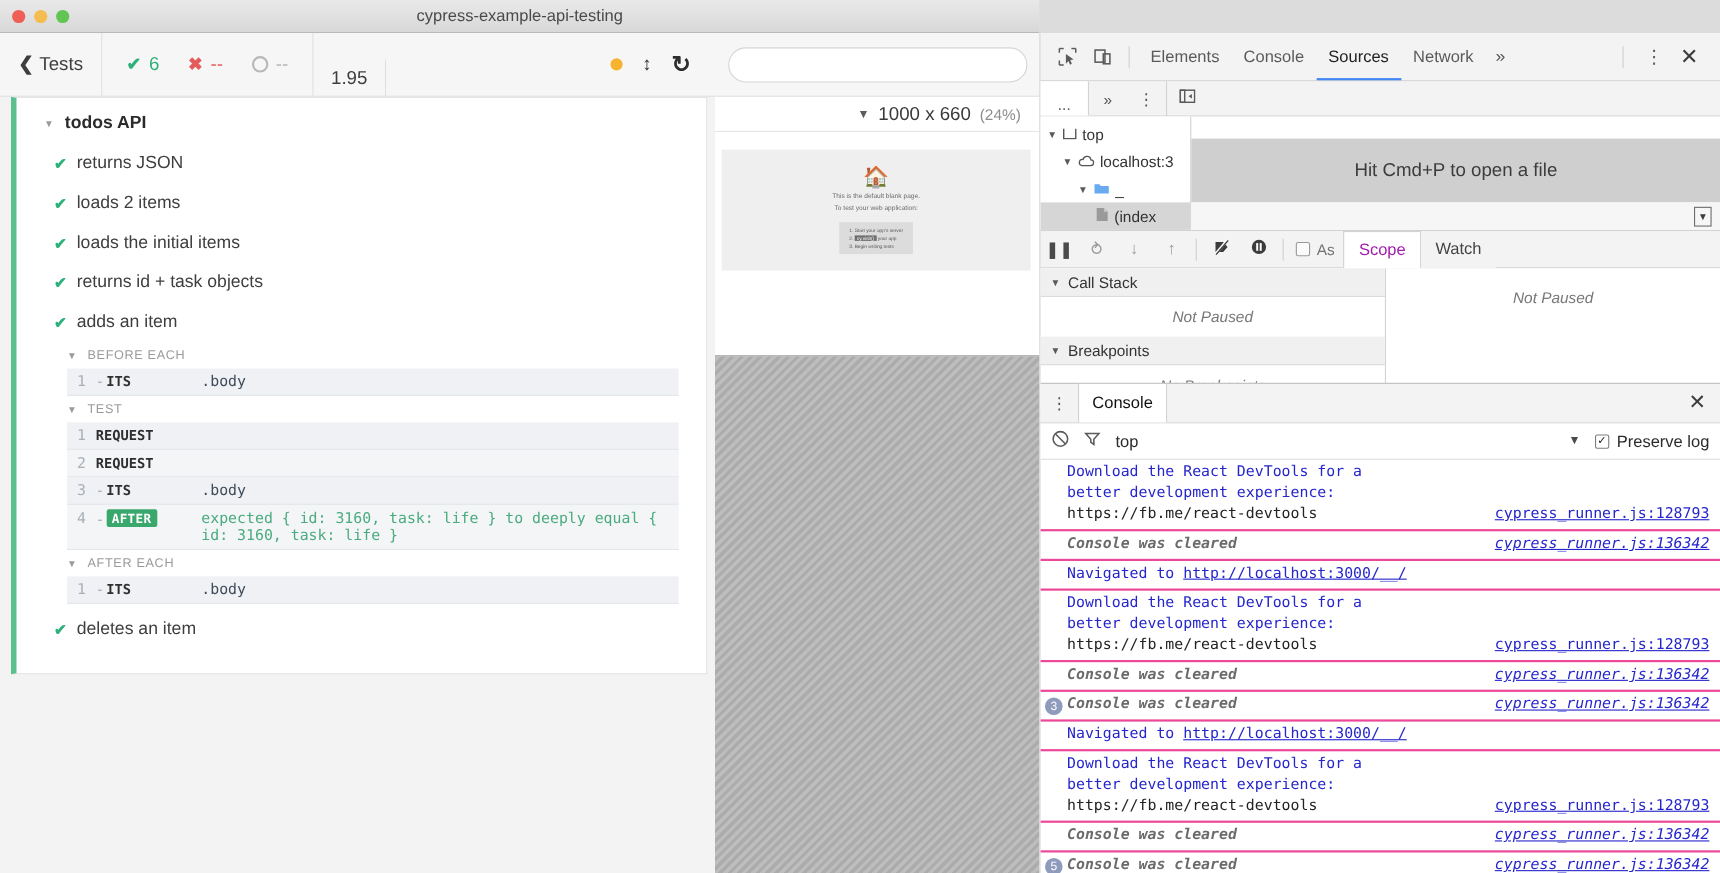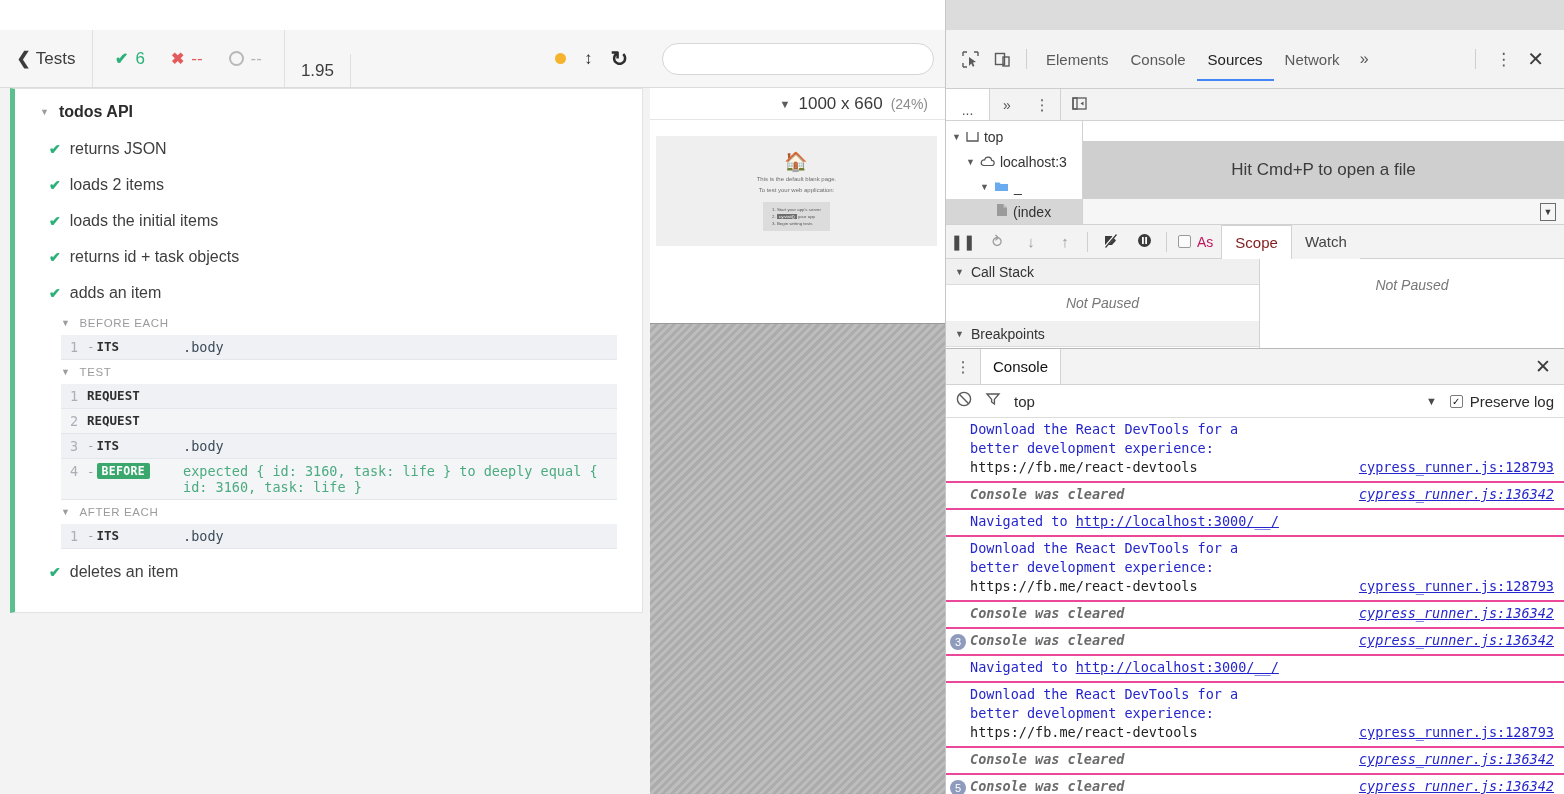--- a/index.html
+++ b/index.html
@@ -160,21 +160,21 @@
   }
 
   
   .devtools {
     position: absolute; left: 945px; top: 0; width: 619px; height: 794px;
     background: #fff; border-left: 1px solid #c6c6c6;
     font-family: "Liberation Sans", sans-serif;
   }
   .dt-strip { height: 30px; background: #dcdcdc; }
   .dt-tabbar {
-    height: 59px; background: #f3f3f3; border-bottom: 1px solid #cdcdcd;
+    height: 44px; background: #f3f3f3; border-bottom: 1px solid #cdcdcd;
     display: flex; align-items: center; padding: 0 8px;
   }
   .dt-iconbtn {
     width: 32px; height: 30px; display: flex; align-items: center;
     justify-content: center; cursor: pointer; color: #5a5a5a;
   }
   .dt-sep { width: 1px; height: 20px; background: #cfcfcf; margin: 0 8px; }
   .dt-tab {
     padding: 0 11px; height: 43px; line-height: 43px; font-size: 15px;
     color: #5a5a5a; cursor: pointer;
@@ -223,28 +223,28 @@
   }
 
   
   .dbg-bar {
     height: 35px; background: #f3f3f3; border-top: 1px solid #d2d2d2;
     border-bottom: 1px solid #d2d2d2; display: flex; align-items: center;
   }
   .dbg-ic { width: 34px; text-align: center; font-size: 15px; color: #4a4a4a; cursor: pointer; }
   .dbg-ic.dim { color: #9b9b9b; }
   .dbg-div { width: 1px; height: 20px; background: #cfcfcf; margin: 0 5px; }
-  .async-box { display: flex; align-items: center; gap: 6px; margin-left: 6px; font-size: 14px; color: #be185d; }
+  .async-box { display: flex; align-items: center; gap: 6px; margin-left: 6px; font-size: 14px; color: #737373; }
   .cb { width: 13px; height: 13px; border: 1px solid #9a9a9a; border-radius: 2px; background: #fbfbfb; }
   .sw-tabs { margin-left: 8px; display: flex; align-items: flex-end; height: 35px; }
   .sw-tab {
     padding: 0 13px; height: 34px; line-height: 34px; font-size: 15px;
     color: #444; cursor: pointer; background: #f3f3f3;
   }
-  .sw-tab.active { background: #fff; border: 1px solid #d2d2d2; border-bottom: none; color: #7f1d1d; }
+  .sw-tab.active { background: #fff; border: 1px solid #d2d2d2; border-bottom: none; color: #a21caf; }
 
   
   .split { height: 128px; display: flex; }
   .split-left { width: 314px; border-right: 1px solid #d2d2d2; background: #fff; }
   .sec-head {
     height: 26px; background: #f0f0f0; border-bottom: 1px solid #dcdcdc;
     display: flex; align-items: center; gap: 7px; padding-left: 9px;
     font-size: 14px; color: #333; cursor: pointer;
   }
   .sec-body { height: 36px; display: flex; align-items: center; justify-content: center;
@@ -303,20 +303,28 @@
   }
   .con-src.it { font-style: italic; }
   .con-link { color: #2525cc; text-decoration: underline; }
   .prompt { padding: 6px 0 0 12px; color: #3c6fd1; font-size: 15px; font-family: "DejaVu Sans Mono", monospace; }
 </style>
 </head>
 <body>
 
 <div id="root">
 
+  <div class="titlebar">
+    <div class="traffic">
+      <div class="dot red"></div>
+      <div class="dot yellow"></div>
+      <div class="dot green"></div>
+    </div>
+    <div class="win-title">cypress-example-api-testing</div>
+  </div>
 
   <div class="cy-header">
     <div class="cy-back">
       <span class="chev">❮</span>
       <span class="lbl">Tests</span>
     </div>
     <div class="cy-stats">
       <div class="stat pass">
         <span class="ic">✔</span>
         <span class="num">6</span>
@@ -406,21 +414,21 @@
           <span class="nm">
             <span class="dash">-</span>
               <span>ITS</span>
           </span>
           <span class="msg">.body</span>
         </div>
         <div class="cmd alt assert">
           <span class="n">4</span>
           <span class="nm">
             <span class="dash">-</span>
-              <span class="assert-tag">BEFORE</span>
+              <span class="assert-tag">AFTER</span>
           </span>
           <span class="msg">expected { id: 3160, task: life } to deeply equal { id: 3160, task: life }</span>
         </div>
 
         <div class="cmd-group">
           <span class="caret">▼</span>
           <span>AFTER EACH</span>
         </div>
         <div class="cmd">
           <span class="n">1</span>

